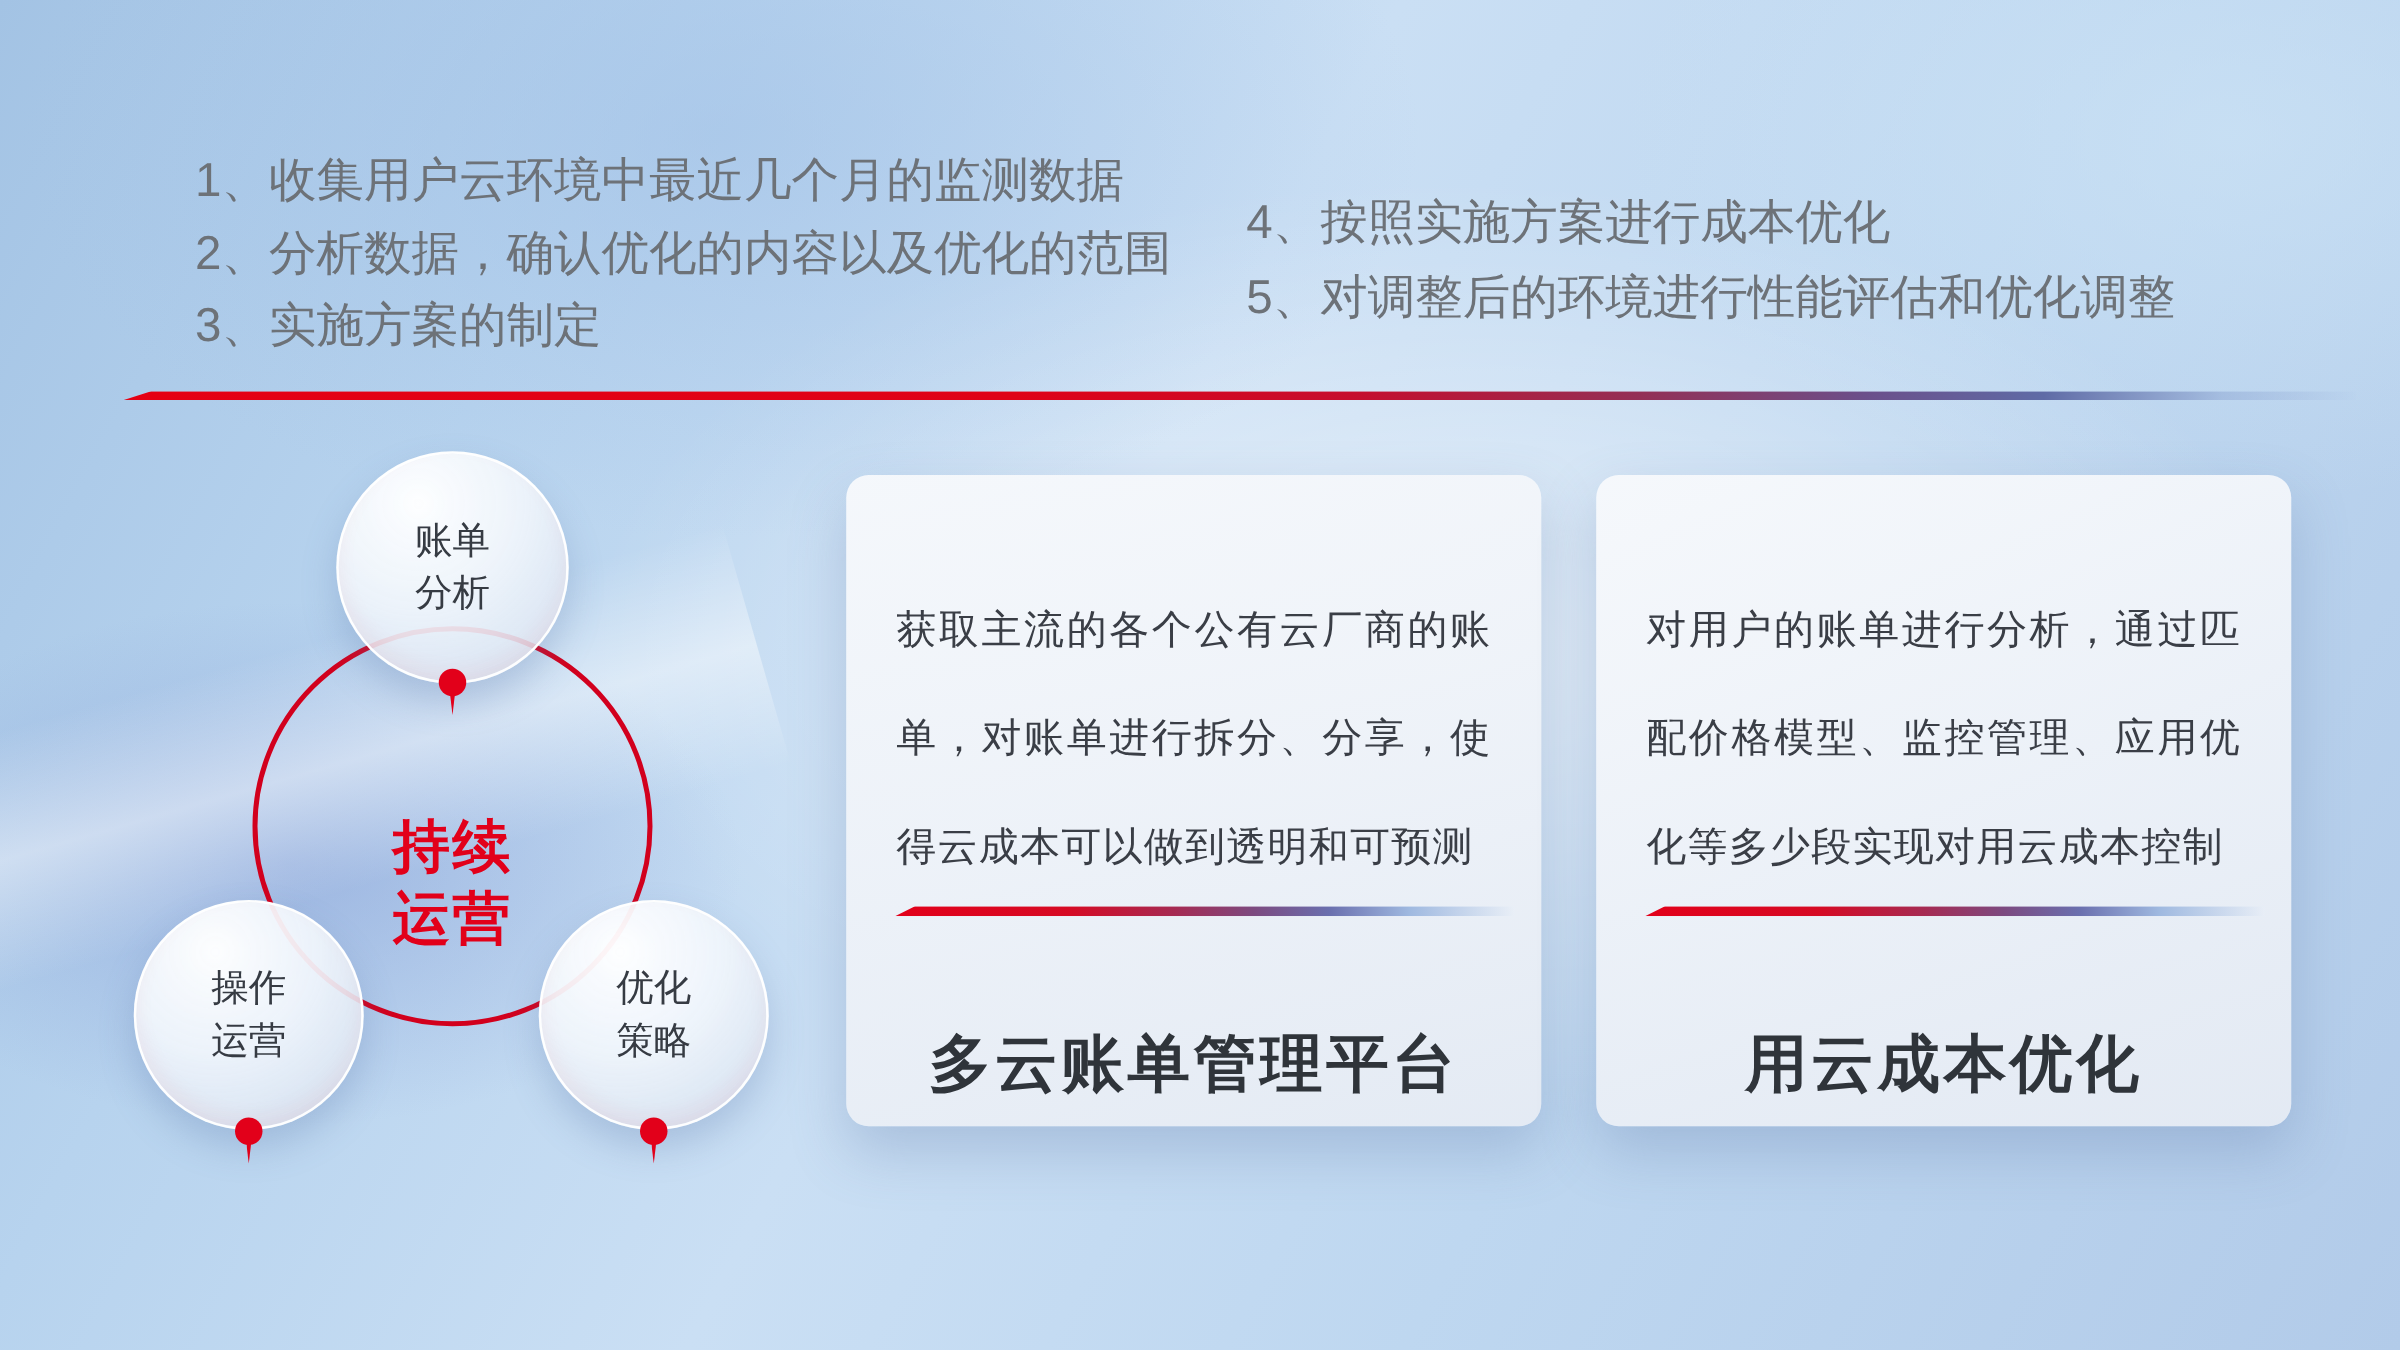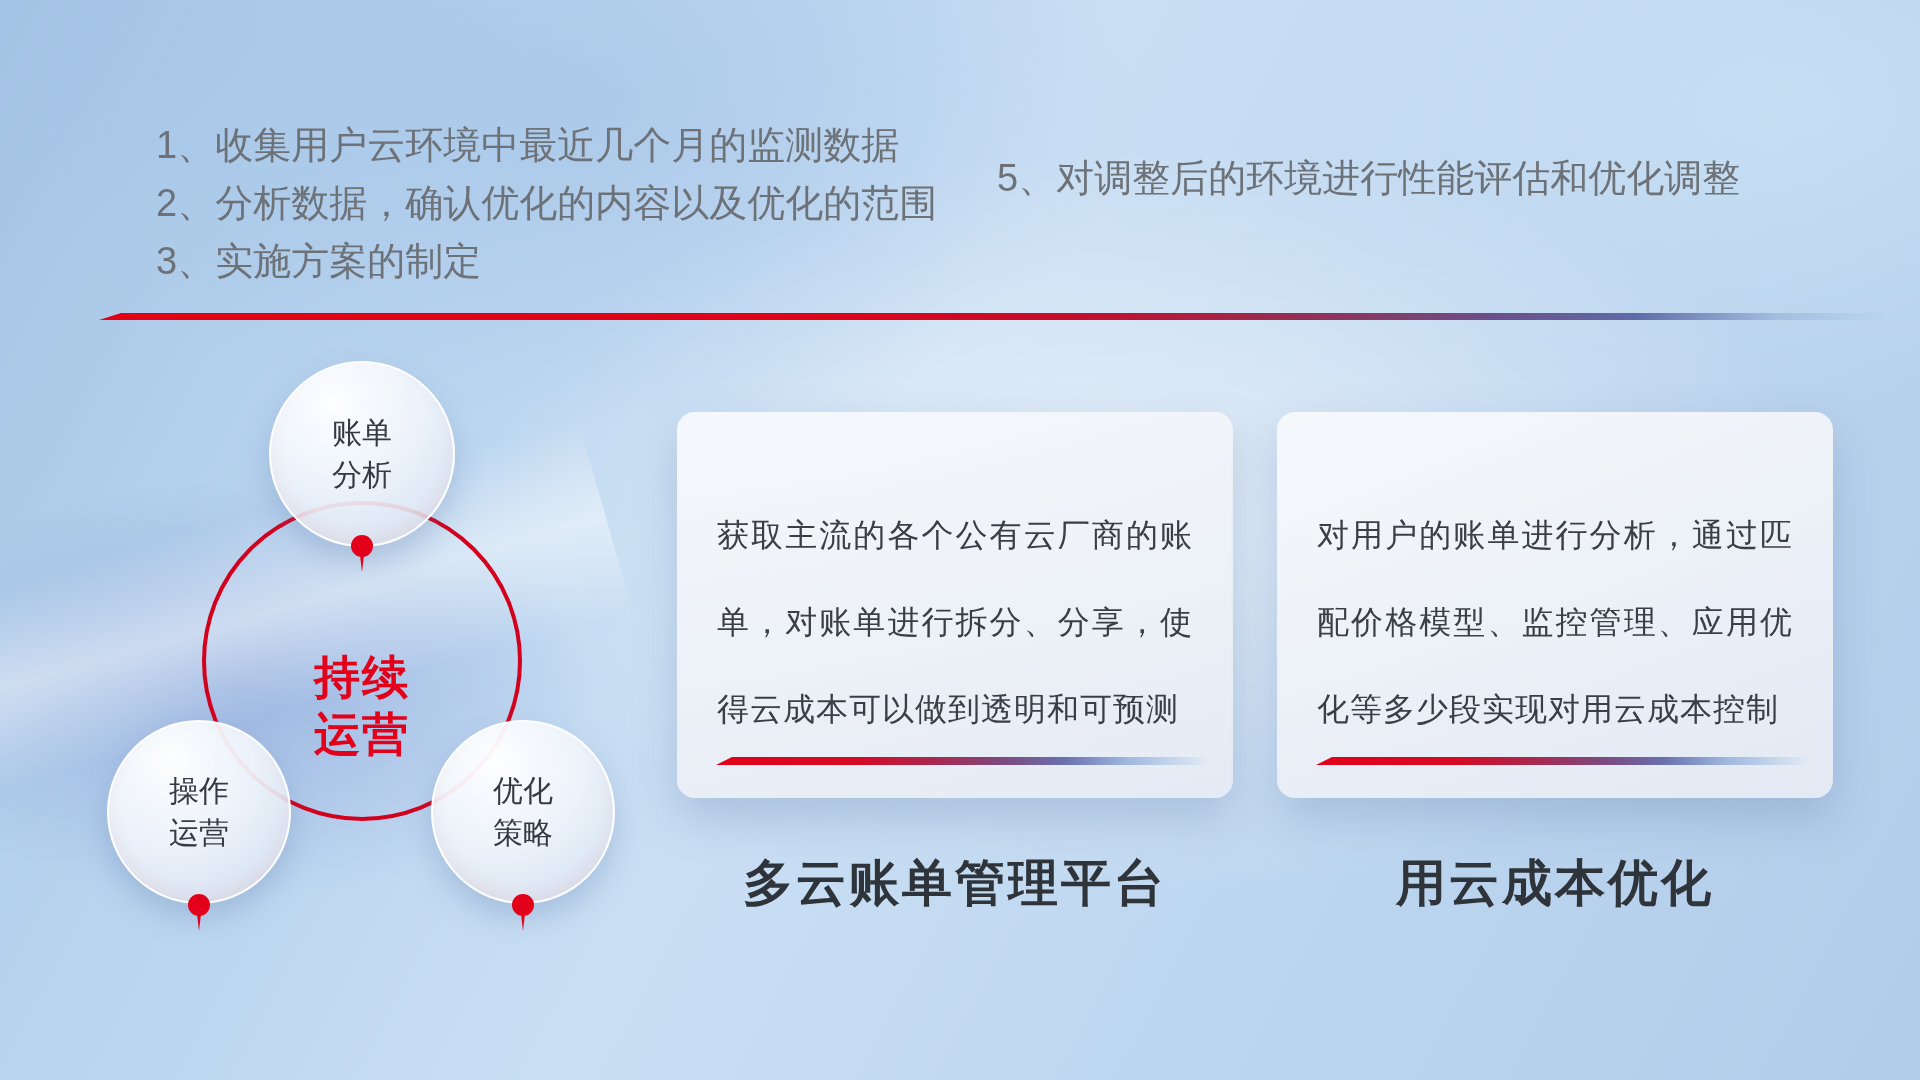--- a/index.html
+++ b/index.html
@@ -58,21 +58,21 @@
     margin-top:48px;
   }
   .pin{position:absolute;width:22px;height:40px;}
   .pin-top{left:351px;top:535px;}
   .pin-bl{left:188px;top:894px;}
   .pin-br{left:512px;top:894px;}
   .pin .dot{width:22px;height:22px;border-radius:50%;background:#e2001a;}
   .pin .tail{width:4px;height:17px;margin:-2px auto 0;background:#e2001a;clip-path:polygon(0 0,100% 0,50% 100%);}
   
   .card{
-    position:absolute;top:412px;width:556px;height:386px;border-radius:18px;
+    position:absolute;top:380px;width:556px;height:521px;border-radius:18px;
     background:linear-gradient(165deg, rgba(247,249,252,0.95) 0%, rgba(238,242,248,0.93) 55%, rgba(231,236,244,0.92) 100%);
     box-shadow:0 20px 45px rgba(95,122,168,0.30);
   }
   .card::before{
     content:"";position:absolute;inset:-2px;border-radius:20px;z-index:-1;
     background:linear-gradient(165deg,#ffffff 25%,#f0ccd3 58%,#e60012 88%);
   }
   .card-1{left:677px;}
   .card-2{left:1277px;}
   .card-body{
@@ -95,20 +95,21 @@
 
 <div class="slide">
   <div class="streak"></div>
 
   <div class="steps steps-left">
     <div class="step">1、收集用户云环境中最近几个月的监测数据</div>
     <div class="step">2、分析数据，确认优化的内容以及优化的范围</div>
     <div class="step">3、实施方案的制定</div>
   </div>
   <div class="steps steps-right">
+    <div class="step">4、按照实施方案进行成本优化</div>
     <div class="step">5、对调整后的环境进行性能评估和优化调整</div>
   </div>
 
   <div class="main-divider"></div>
 
   <div>
     <div class="ring"></div>
 
     <div class="bubble bubble-top">
       <span>账单</span>

